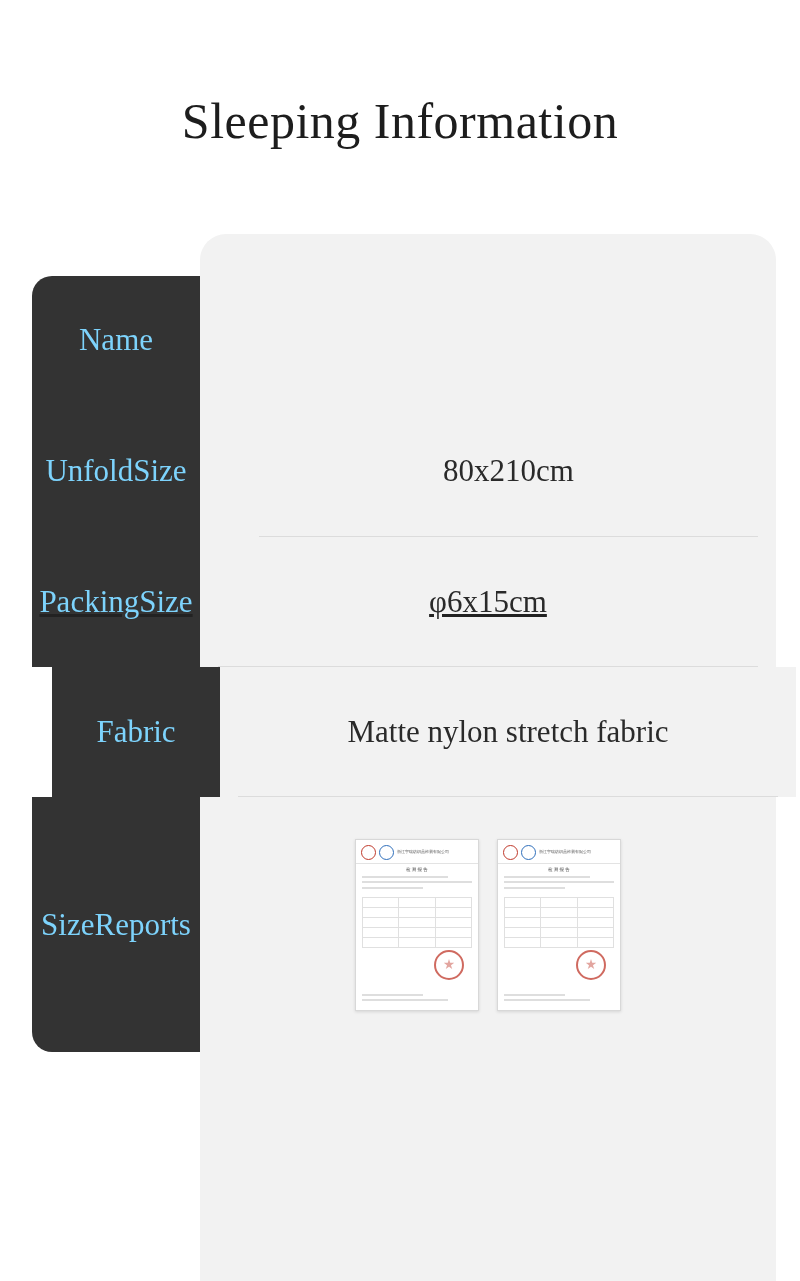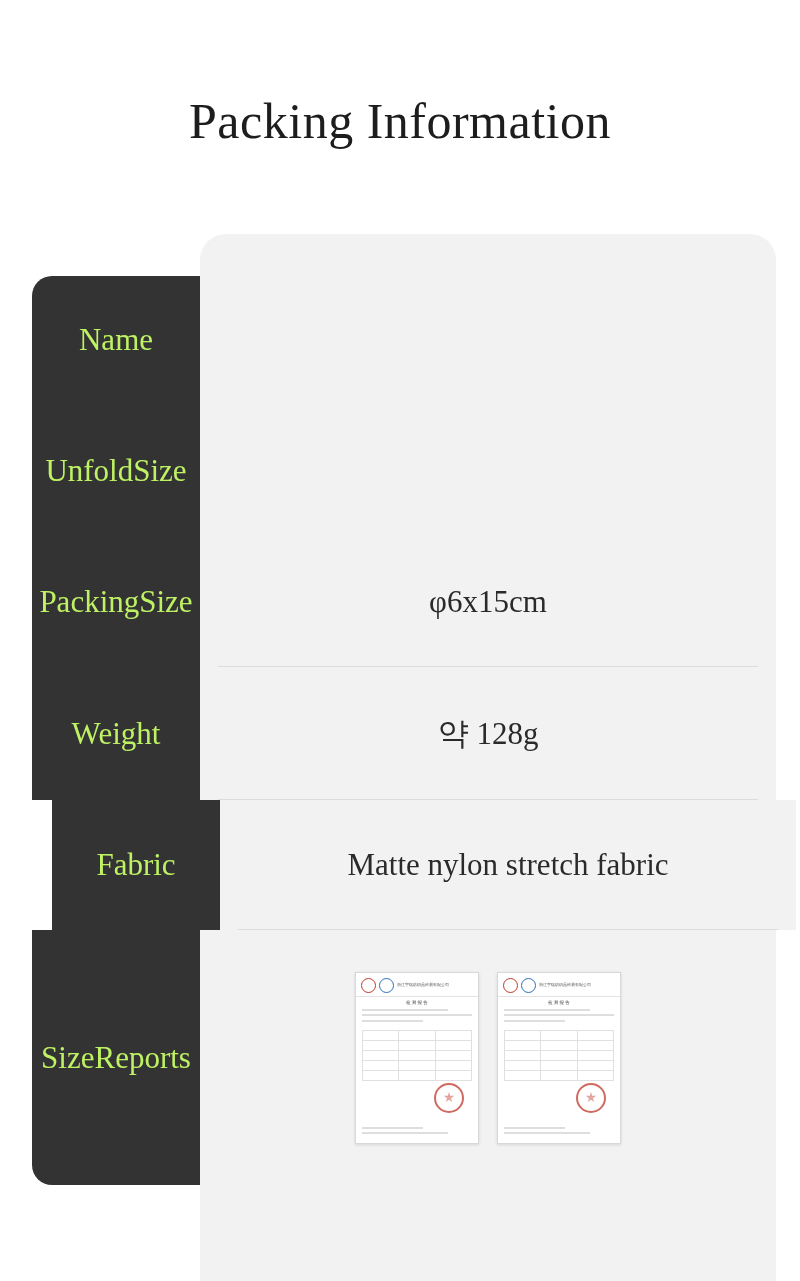--- a/index.html
+++ b/index.html
@@ -65,21 +65,21 @@
     position: relative;
     display: flex;
     align-items: stretch;
     width: 744px;
   }
 
   .row .cell-label {
     width: 168px;
     flex: 0 0 168px;
     background: #333333;
-    color: #bef264;
+    color: #7dd3fc;
     display: flex;
     align-items: center;
     justify-content: center;
     text-align: center;
     font-size: 31px;
     line-height: 1.22;
     box-sizing: border-box;
     padding: 6px 10px;
   }
 
@@ -114,21 +114,21 @@
     background: #dcdcdc;
   }
   .row:last-child .cell-value::after {
     display: none;
   }
 
   
   .r-name   { height: 128px; }
   .r-color  { height: 133px; }
   .r-unfold { height: 133px; gap: 41px; }
-  .r-pack   { height: 130px; }
+  .r-pack   { height: 130px; text-decoration: underline; }
   .r-weight { height: 133px; }
   .r-fabric { height: 130px; padding-left: 20px; }
   .r-test   { height: 255px; }
 
   .cell-value.test-cell {
     align-items: center;
     justify-content: center;
     gap: 18px;
   }
 
@@ -228,54 +228,51 @@
     right: 6px;
     bottom: 6px;
   }
   .cert-foot .cert-line { margin-bottom: 3px; }
 </style>
 </head>
 <body>
 
 <div class="page">
 
-  <h1 class="page-title">Packing Information</h1>
+  <h1 class="page-title">Sleeping Information</h1>
 
   <div class="spec-table">
 
     <div class="table-body"></div>
 
     <div class="rows">
 
       <div class="row r-name">
         <div class="cell-label">Name</div>
       </div>
 
 
       <div class="row r-unfold">
         <div class="cell-label">
           <span>Unfold</span>
             <br>
           <span>Size</span>
         </div>
+        <div class="cell-value">80x210cm</div>
       </div>
 
       <div class="row r-pack">
         <div class="cell-label">
           <span>Packing</span>
             <br>
           <span>Size</span>
         </div>
         <div class="cell-value">φ6x15cm</div>
       </div>
 
-      <div class="row r-weight">
-        <div class="cell-label">Weight</div>
-        <div class="cell-value">약 128g</div>
-      </div>
 
       <div class="row r-fabric">
         <div class="cell-label">Fabric</div>
         <div class="cell-value">Matte nylon stretch fabric</div>
       </div>
 
       <div class="row r-test">
         <div class="cell-label">
           <span>Size</span>
             <br>

